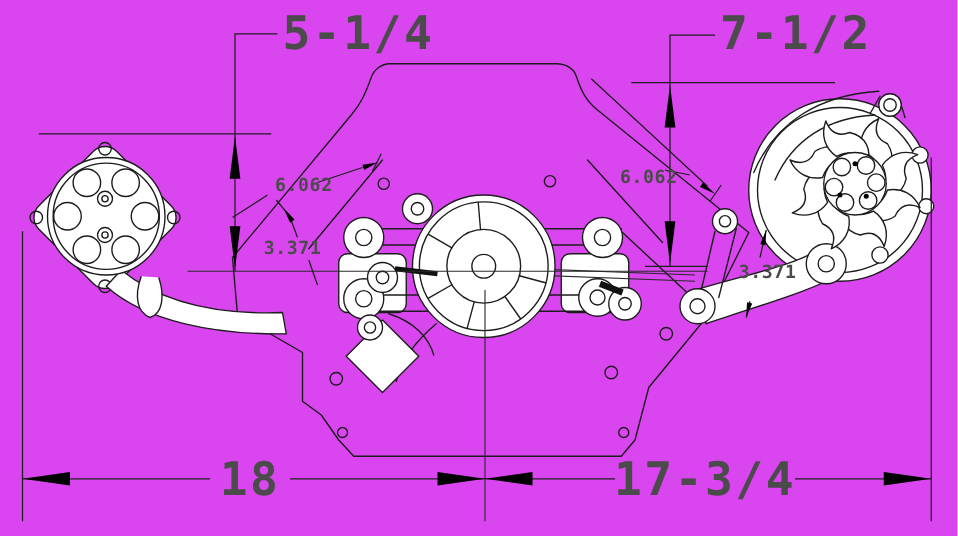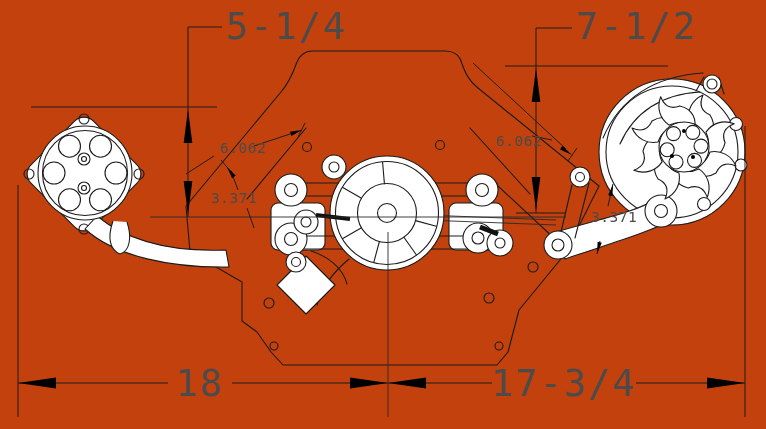--- a/index.html
+++ b/index.html
@@ -1,16 +1,16 @@
 <!DOCTYPE html>
 <html><head>
 <meta charset="utf-8">
 <style>
   html,body{margin:0;padding:0;background:#ffffff;}
-  .canvas{position:relative;width:766px;height:429px;background:#c2410c;overflow:hidden;}
+  .canvas{position:relative;width:766px;height:429px;background:#d946ef;overflow:hidden;font-weight:bold;}
   svg{display:block;}
   .ln{fill:none;stroke:#1c1c1c;stroke-width:1.1;stroke-linecap:round;stroke-linejoin:round;}
   .w{fill:#ffffff;stroke:#1c1c1c;stroke-width:1.1;stroke-linejoin:round;}
   .thin{fill:none;stroke:#2a2a2a;stroke-width:0.9;}
   .dim{fill:none;stroke:#1f1f1f;stroke-width:1;}
   .arr{fill:#000;stroke:none;}
   .belt{fill:none;stroke:#111;stroke-linecap:butt;}
   text.dimtext{font-family:"DejaVu Sans Mono","Liberation Mono",monospace;fill:#4b4b4b;}
   text.big{font-size:37px;letter-spacing:2px;}
   text.small{font-size:14.5px;letter-spacing:0.5px;}

